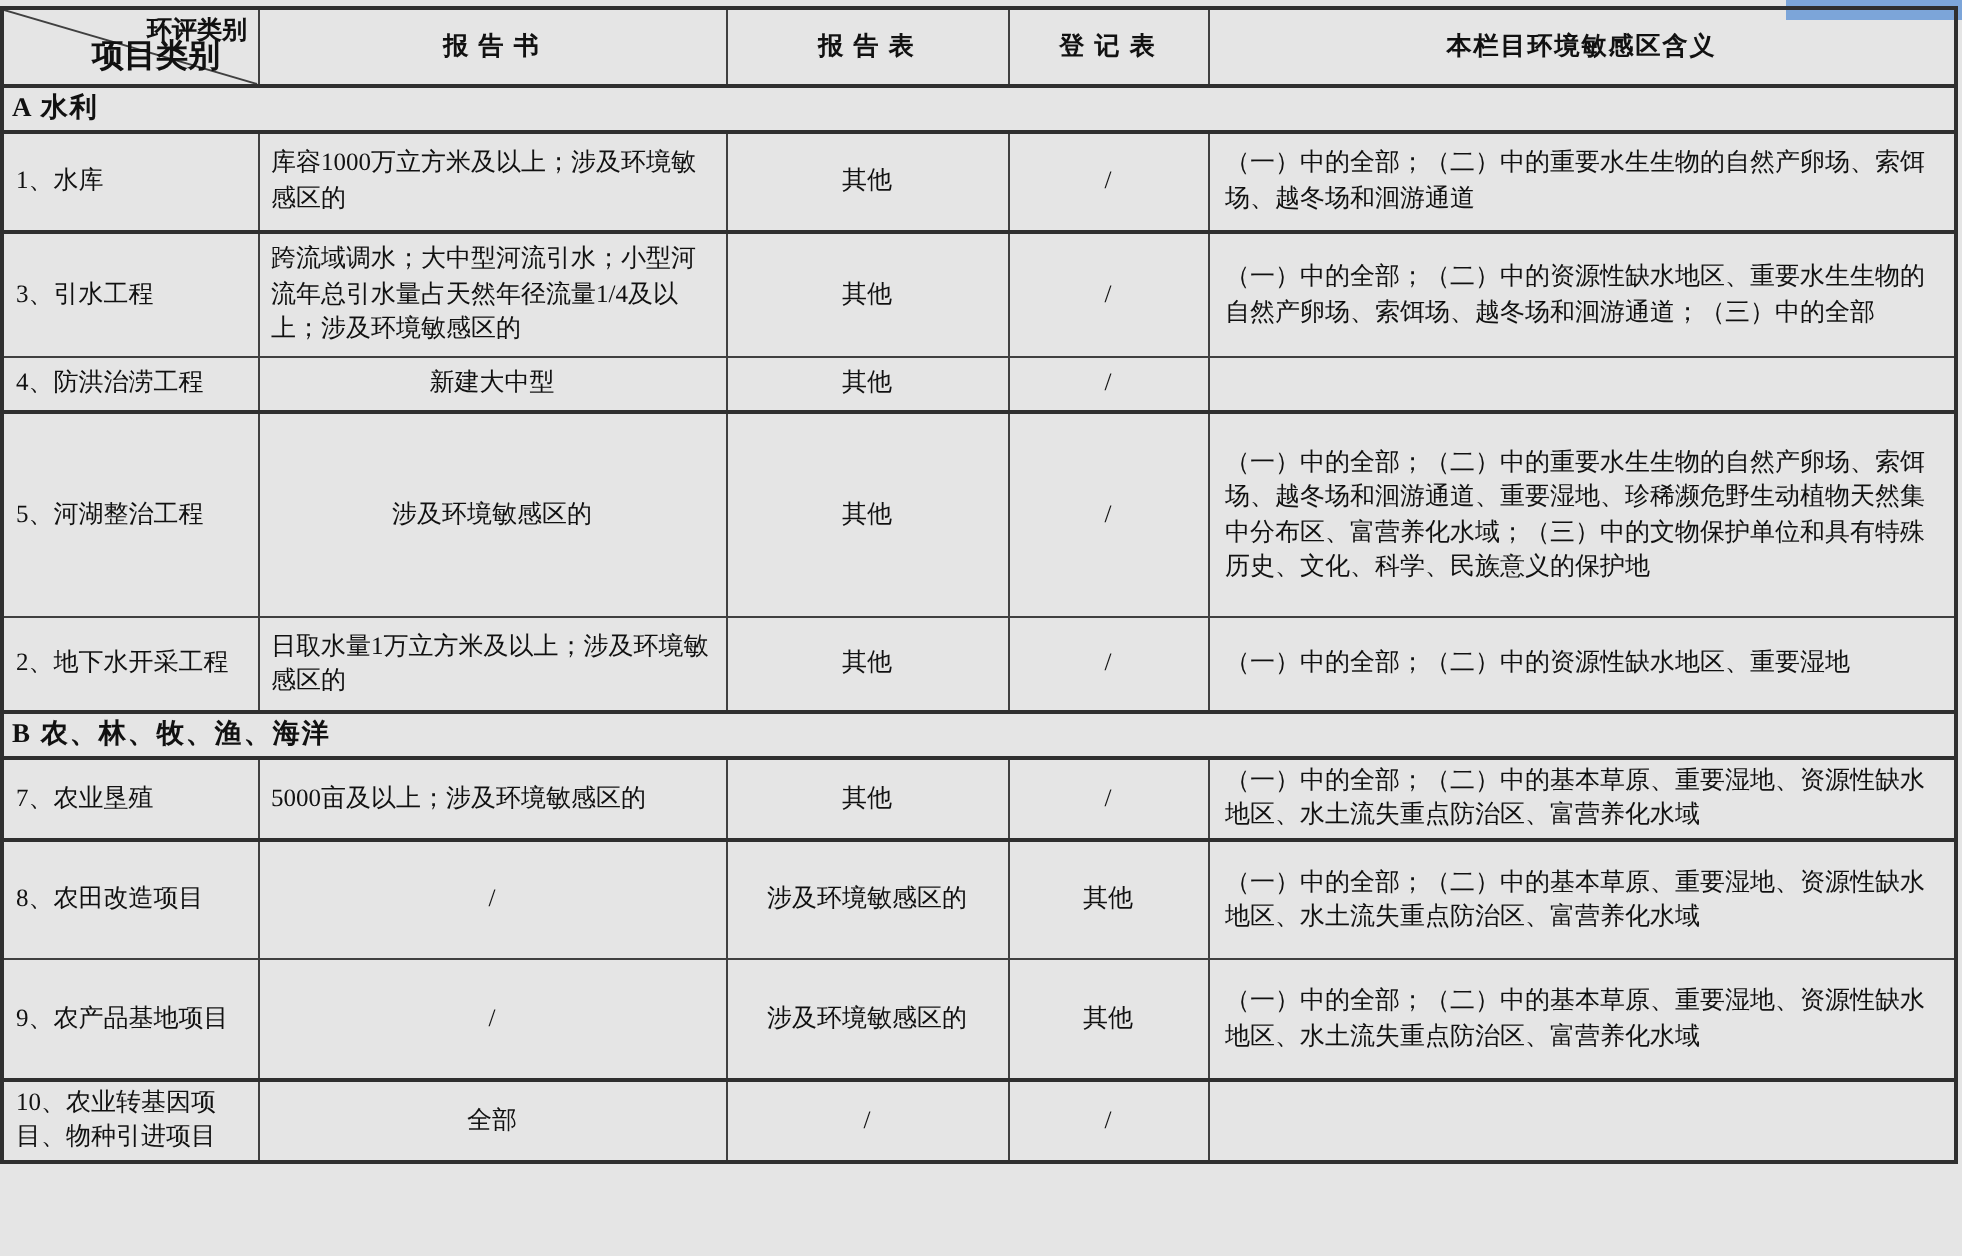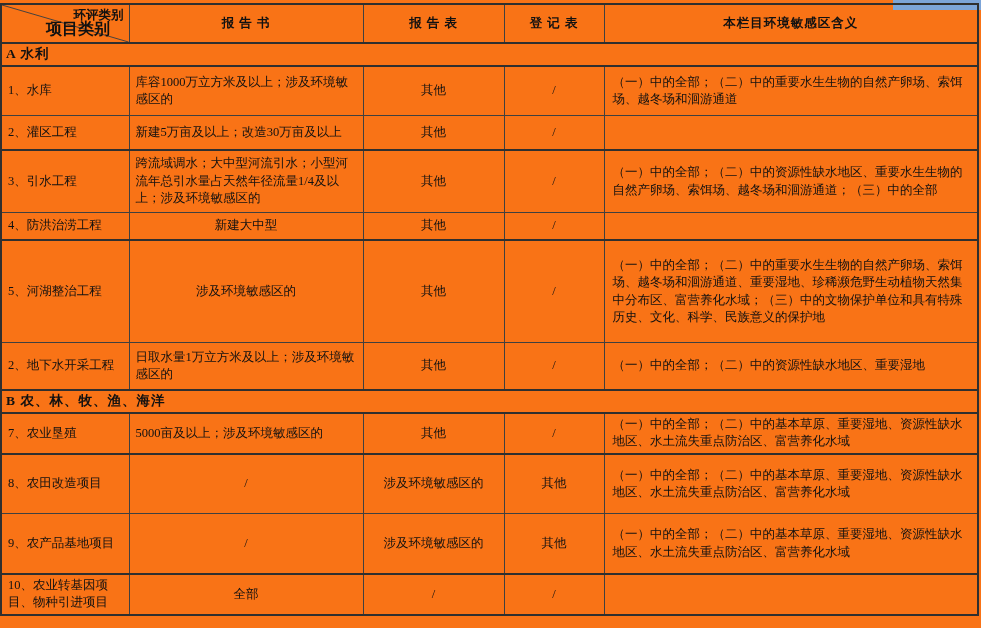--- a/index.html
+++ b/index.html
@@ -9,21 +9,21 @@
     width: 981px;
     height: 628px;
     overflow: hidden;
     font-family: "Liberation Serif", "DejaVu Serif", serif;
     color: #111111;
   }
   .page {
     position: relative;
     width: 981px;
     height: 628px;
-    background: #f97316;
+    background: #e5e5e5;
   }
   .scroll-thumb {
     position: absolute;
     top: 0;
     left: 893px;
     width: 88px;
     height: 10px;
     background: #7CA5D9;
   }
   table.doc-table {
@@ -128,27 +128,20 @@
     </tr>
 
     <tr style="height:50px;border-radius:14px;">
       <td>1、水库</td>
       <td>库容1000万立方米及以上；涉及环境敏感区的</td>
       <td class="c">其他</td>
       <td class="c">/</td>
       <td class="meaning-cell">（一）中的全部；（二）中的重要水生生物的自然产卵场、索饵场、越冬场和洄游通道</td>
     </tr>
 
-    <tr style="height:34px;">
-      <td>2、灌区工程</td>
-      <td>新建5万亩及以上；改造30万亩及以上</td>
-      <td class="c">其他</td>
-      <td class="c">/</td>
-      <td class="meaning-cell"></td>
-    </tr>
 
     <tr class="thick-top" style="height:63px;">
       <td>3、引水工程</td>
       <td>跨流域调水；大中型河流引水；小型河流年总引水量占天然年径流量1/4及以上；涉及环境敏感区的</td>
       <td class="c">其他</td>
       <td class="c">/</td>
       <td class="meaning-cell">（一）中的全部；（二）中的资源性缺水地区、重要水生生物的自然产卵场、索饵场、越冬场和洄游通道；（三）中的全部</td>
     </tr>
 
     <tr style="height:27px;">

